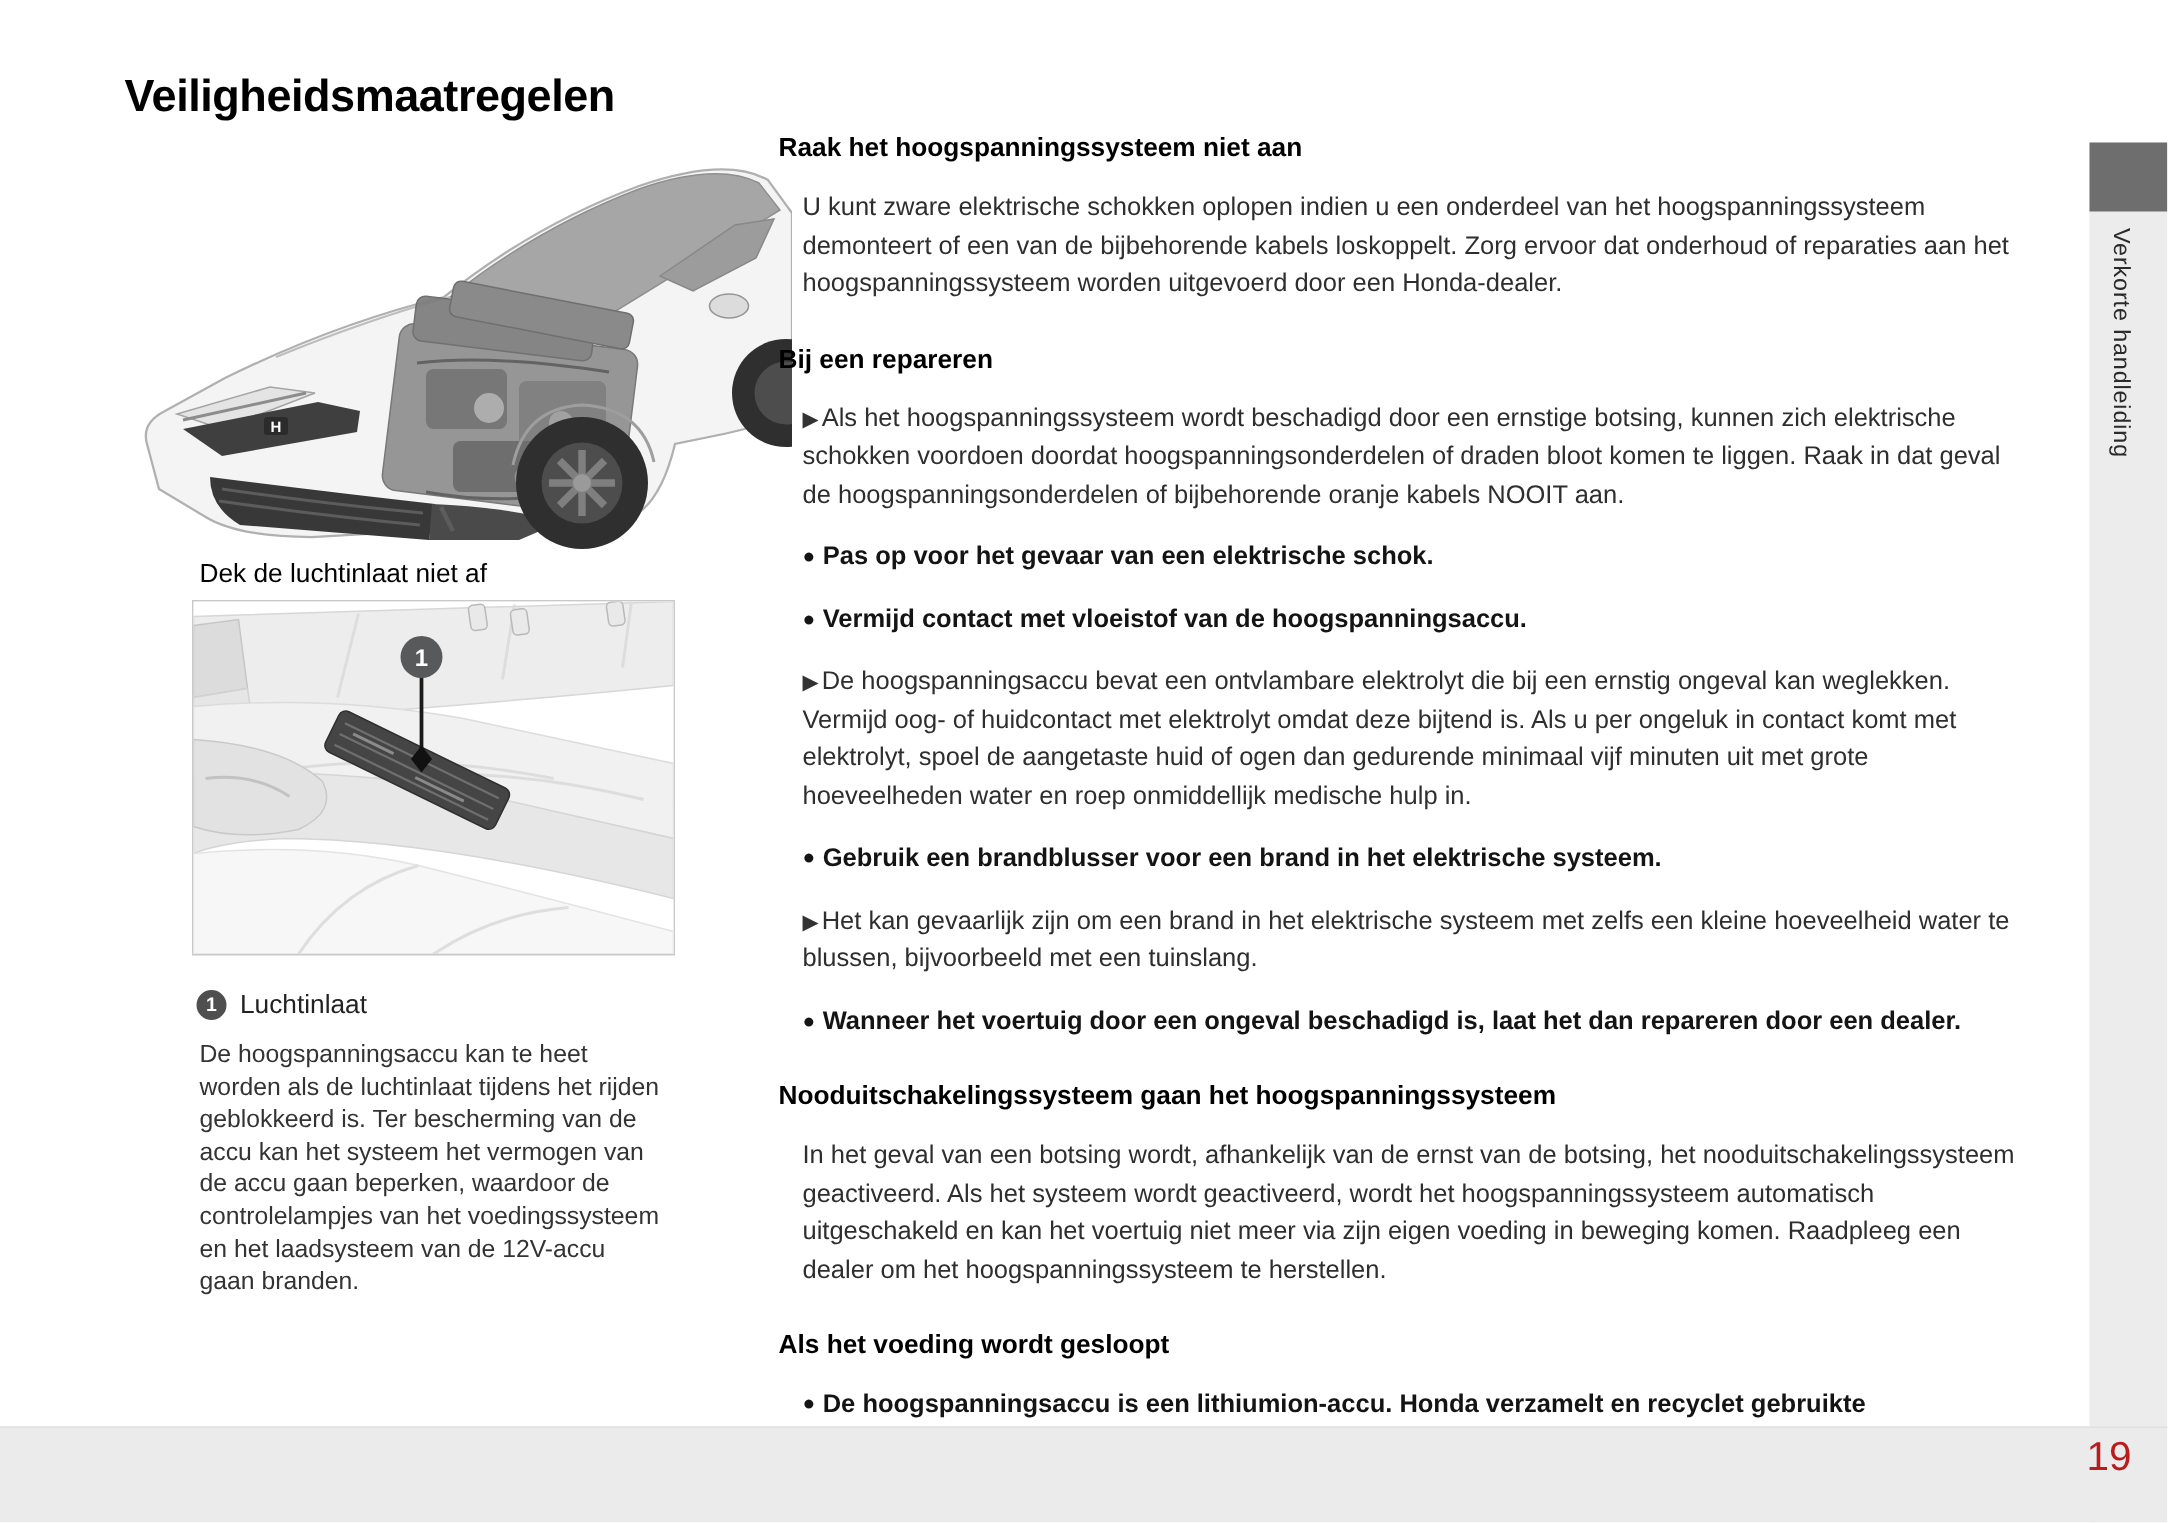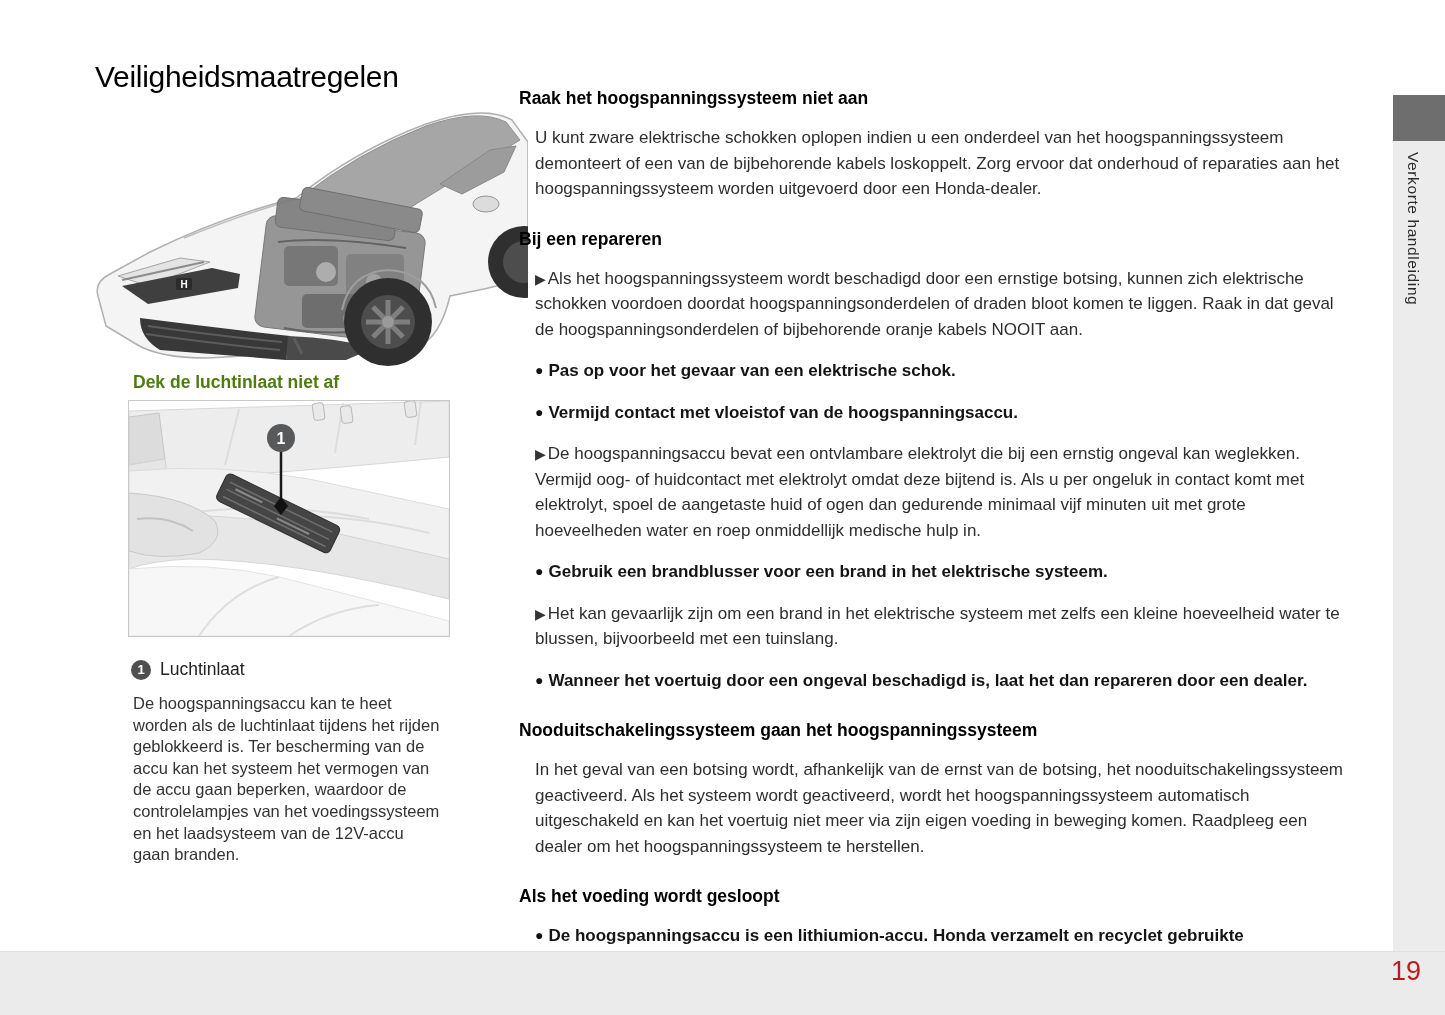--- a/index.html
+++ b/index.html
@@ -11,24 +11,24 @@
   .footer-strip{position:absolute; left:0; top:951px; width:1445px; height:64px;
     background:#ebebeb; border-top:1px solid #e0e0e0;}
   .side-strip{position:absolute; left:1393px; top:95px; width:52px; height:920px;
     background:#ececec;}
   .side-block{position:absolute; left:1393px; top:95px; width:52px; height:46px;
     background:#6e6e6e;}
   .side-label{position:absolute; left:1404px; top:152px; height:560px;
     writing-mode:vertical-rl; font-size:15.5px; letter-spacing:.6px; color:#2a2a2a;}
   .page-number{position:absolute; left:1391px; top:956px; font-size:27px; color:#b91c1c;}
   
-  .doc-title{position:absolute; left:83px; top:48px; margin:12px;
-    font-size:30px; font-weight:normal; color:#000; letter-spacing:-.3px;}
+  .doc-title{position:absolute; left:83px; top:48px; margin:0;
+    font-size:30px; font-weight:bold; color:#000; letter-spacing:-.3px;}
   .car-figure{position:absolute; left:88px; top:86px; width:440px; height:292px;}
-  .car-caption{position:absolute; left:133px; top:372px; font-size:17.5px; color:#4d7c0f;font-weight:bold;}
+  .car-caption{position:absolute; left:133px; top:372px; font-size:17.5px; color:#000000;}
   .seat-figure{position:absolute; left:128px; top:400px; width:320px; height:235px;
     border:1px solid #c9c9c9; background:#fff;}
   .legend-row{position:absolute; left:131px; top:659px; display:flex; align-items:center; gap:9px;}
   .legend-circle{width:20px; height:20px; border-radius:50%; background:#4f4f4f; color:#fff;
     font-size:13px; font-weight:bold; display:flex; align-items:center; justify-content:center;}
   .legend-label{font-size:17.5px; color:#222;}
   .left-note{position:absolute; left:133px; top:693px; width:308px;
     font-size:16.5px; line-height:1.31; color:#333;}
   
   .right-col{position:absolute; left:519px; top:88px; width:845px;}

